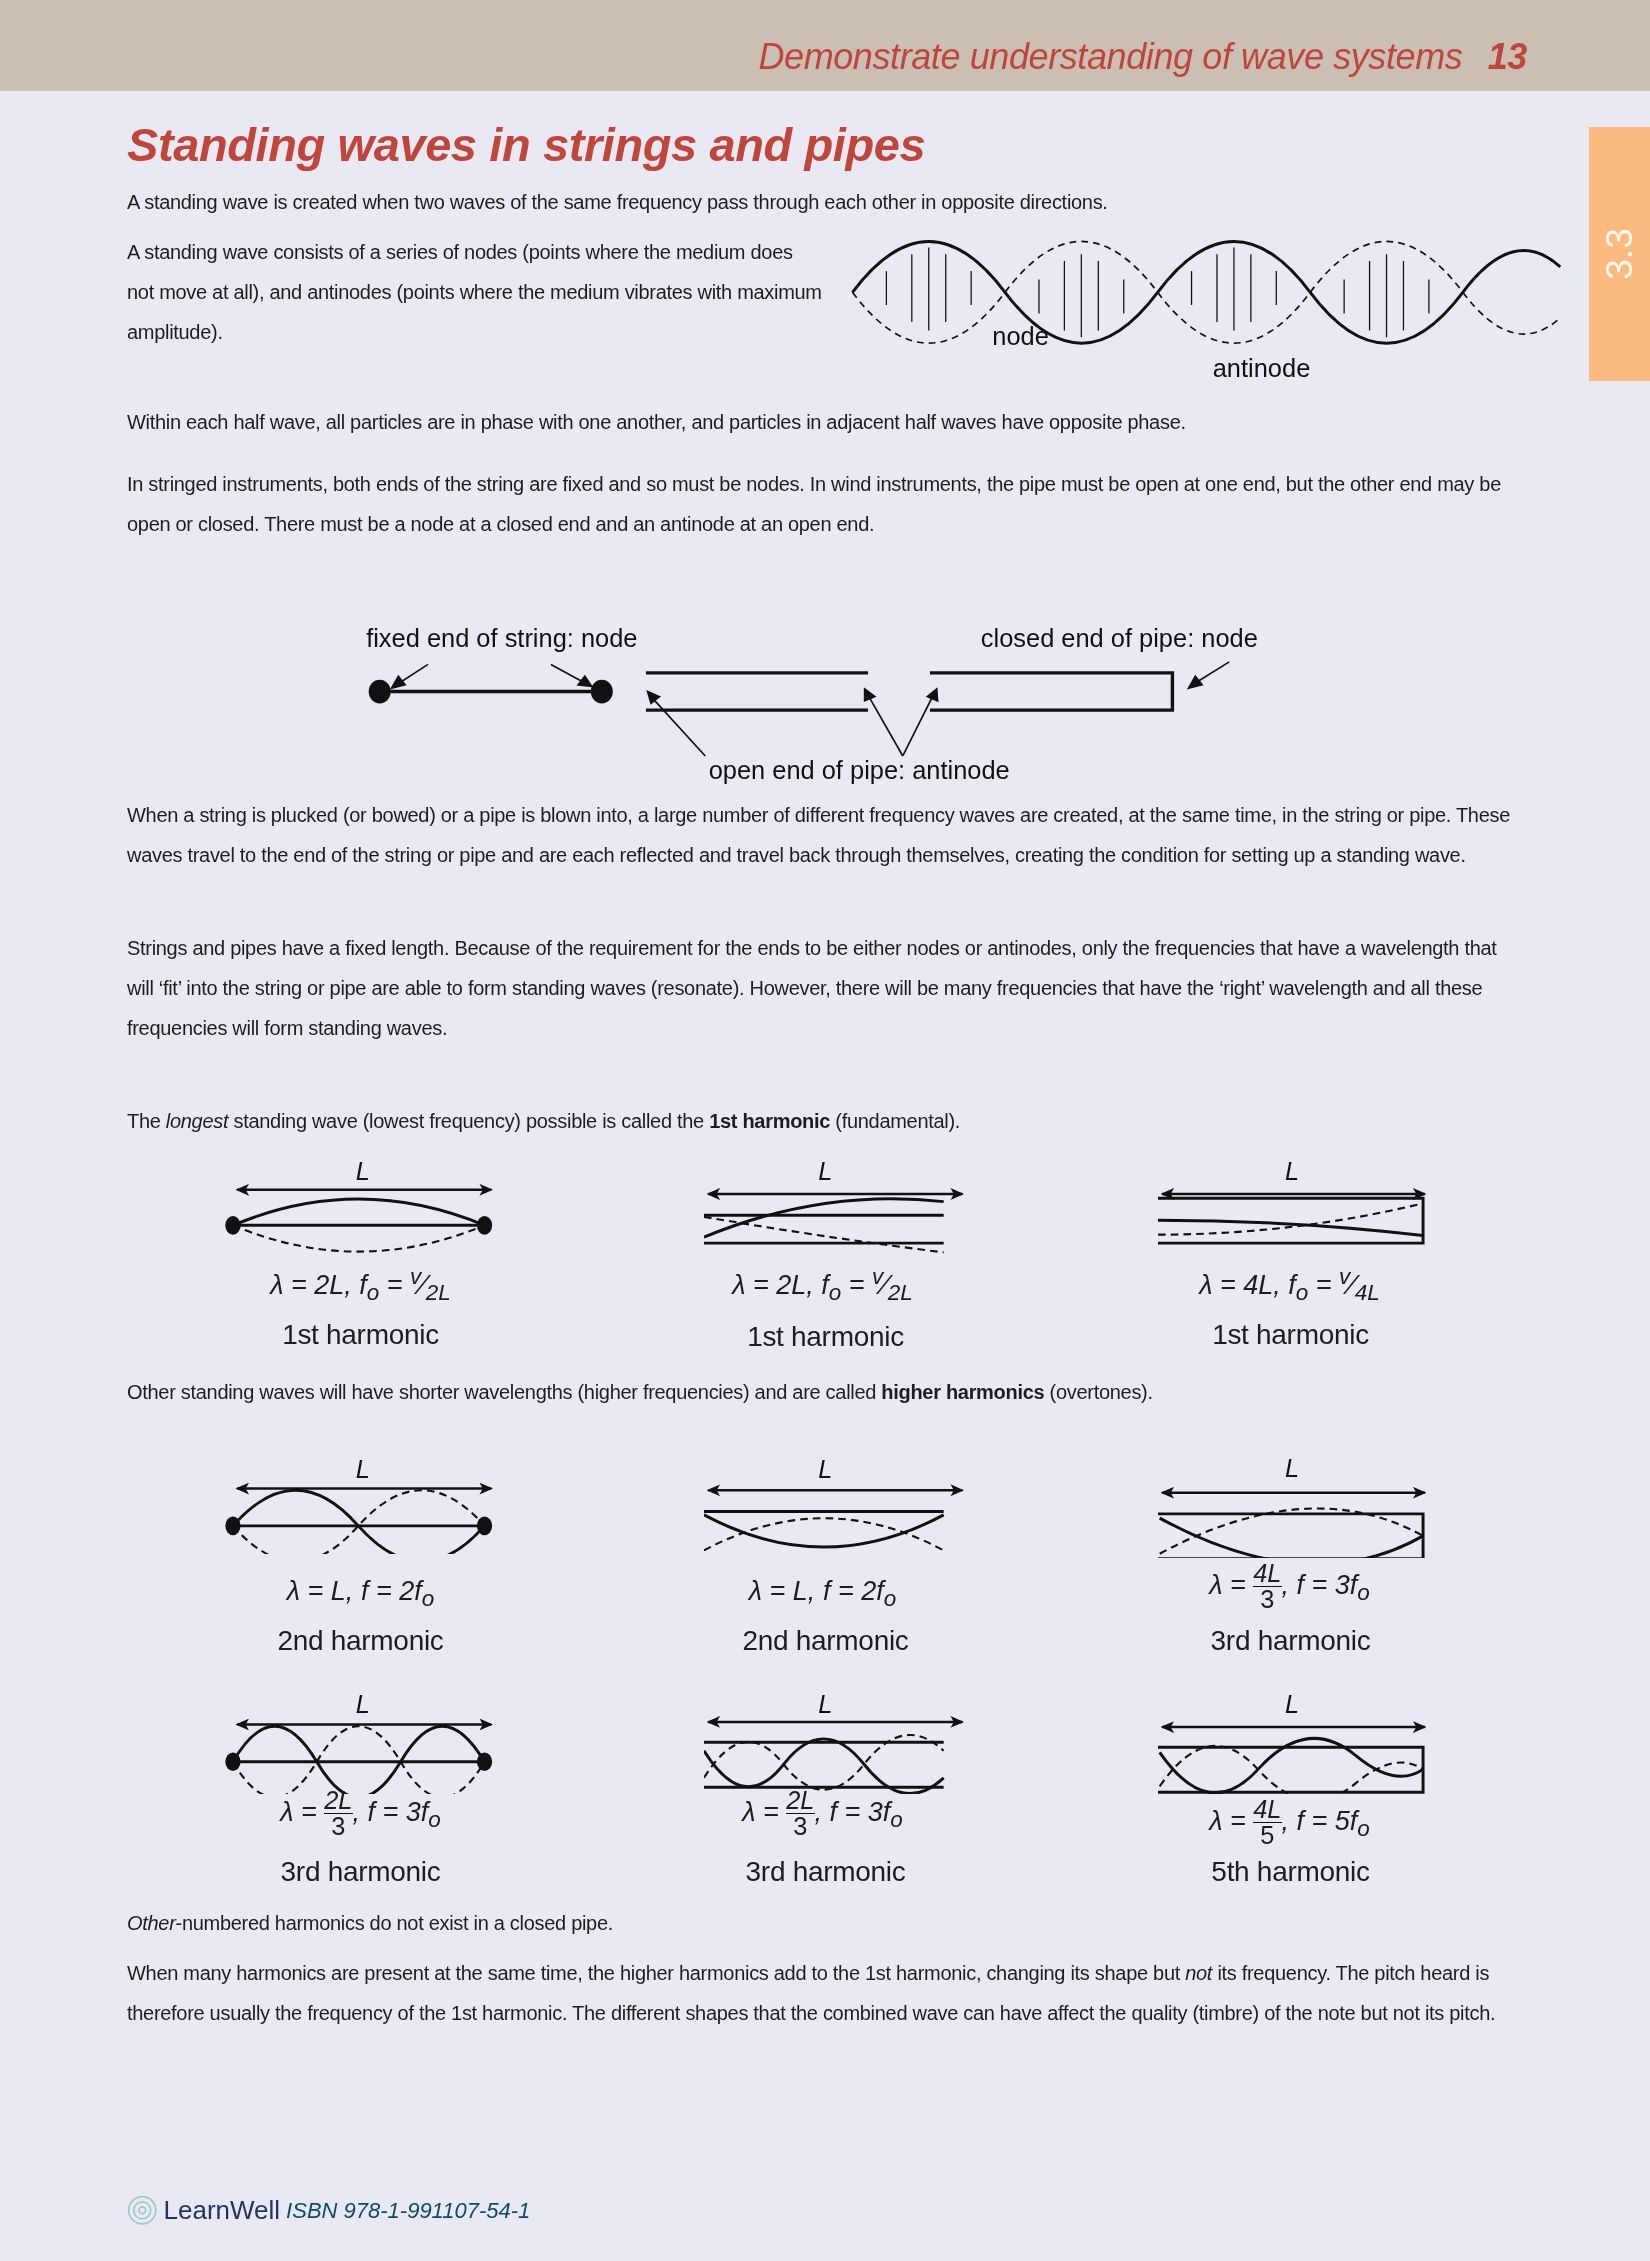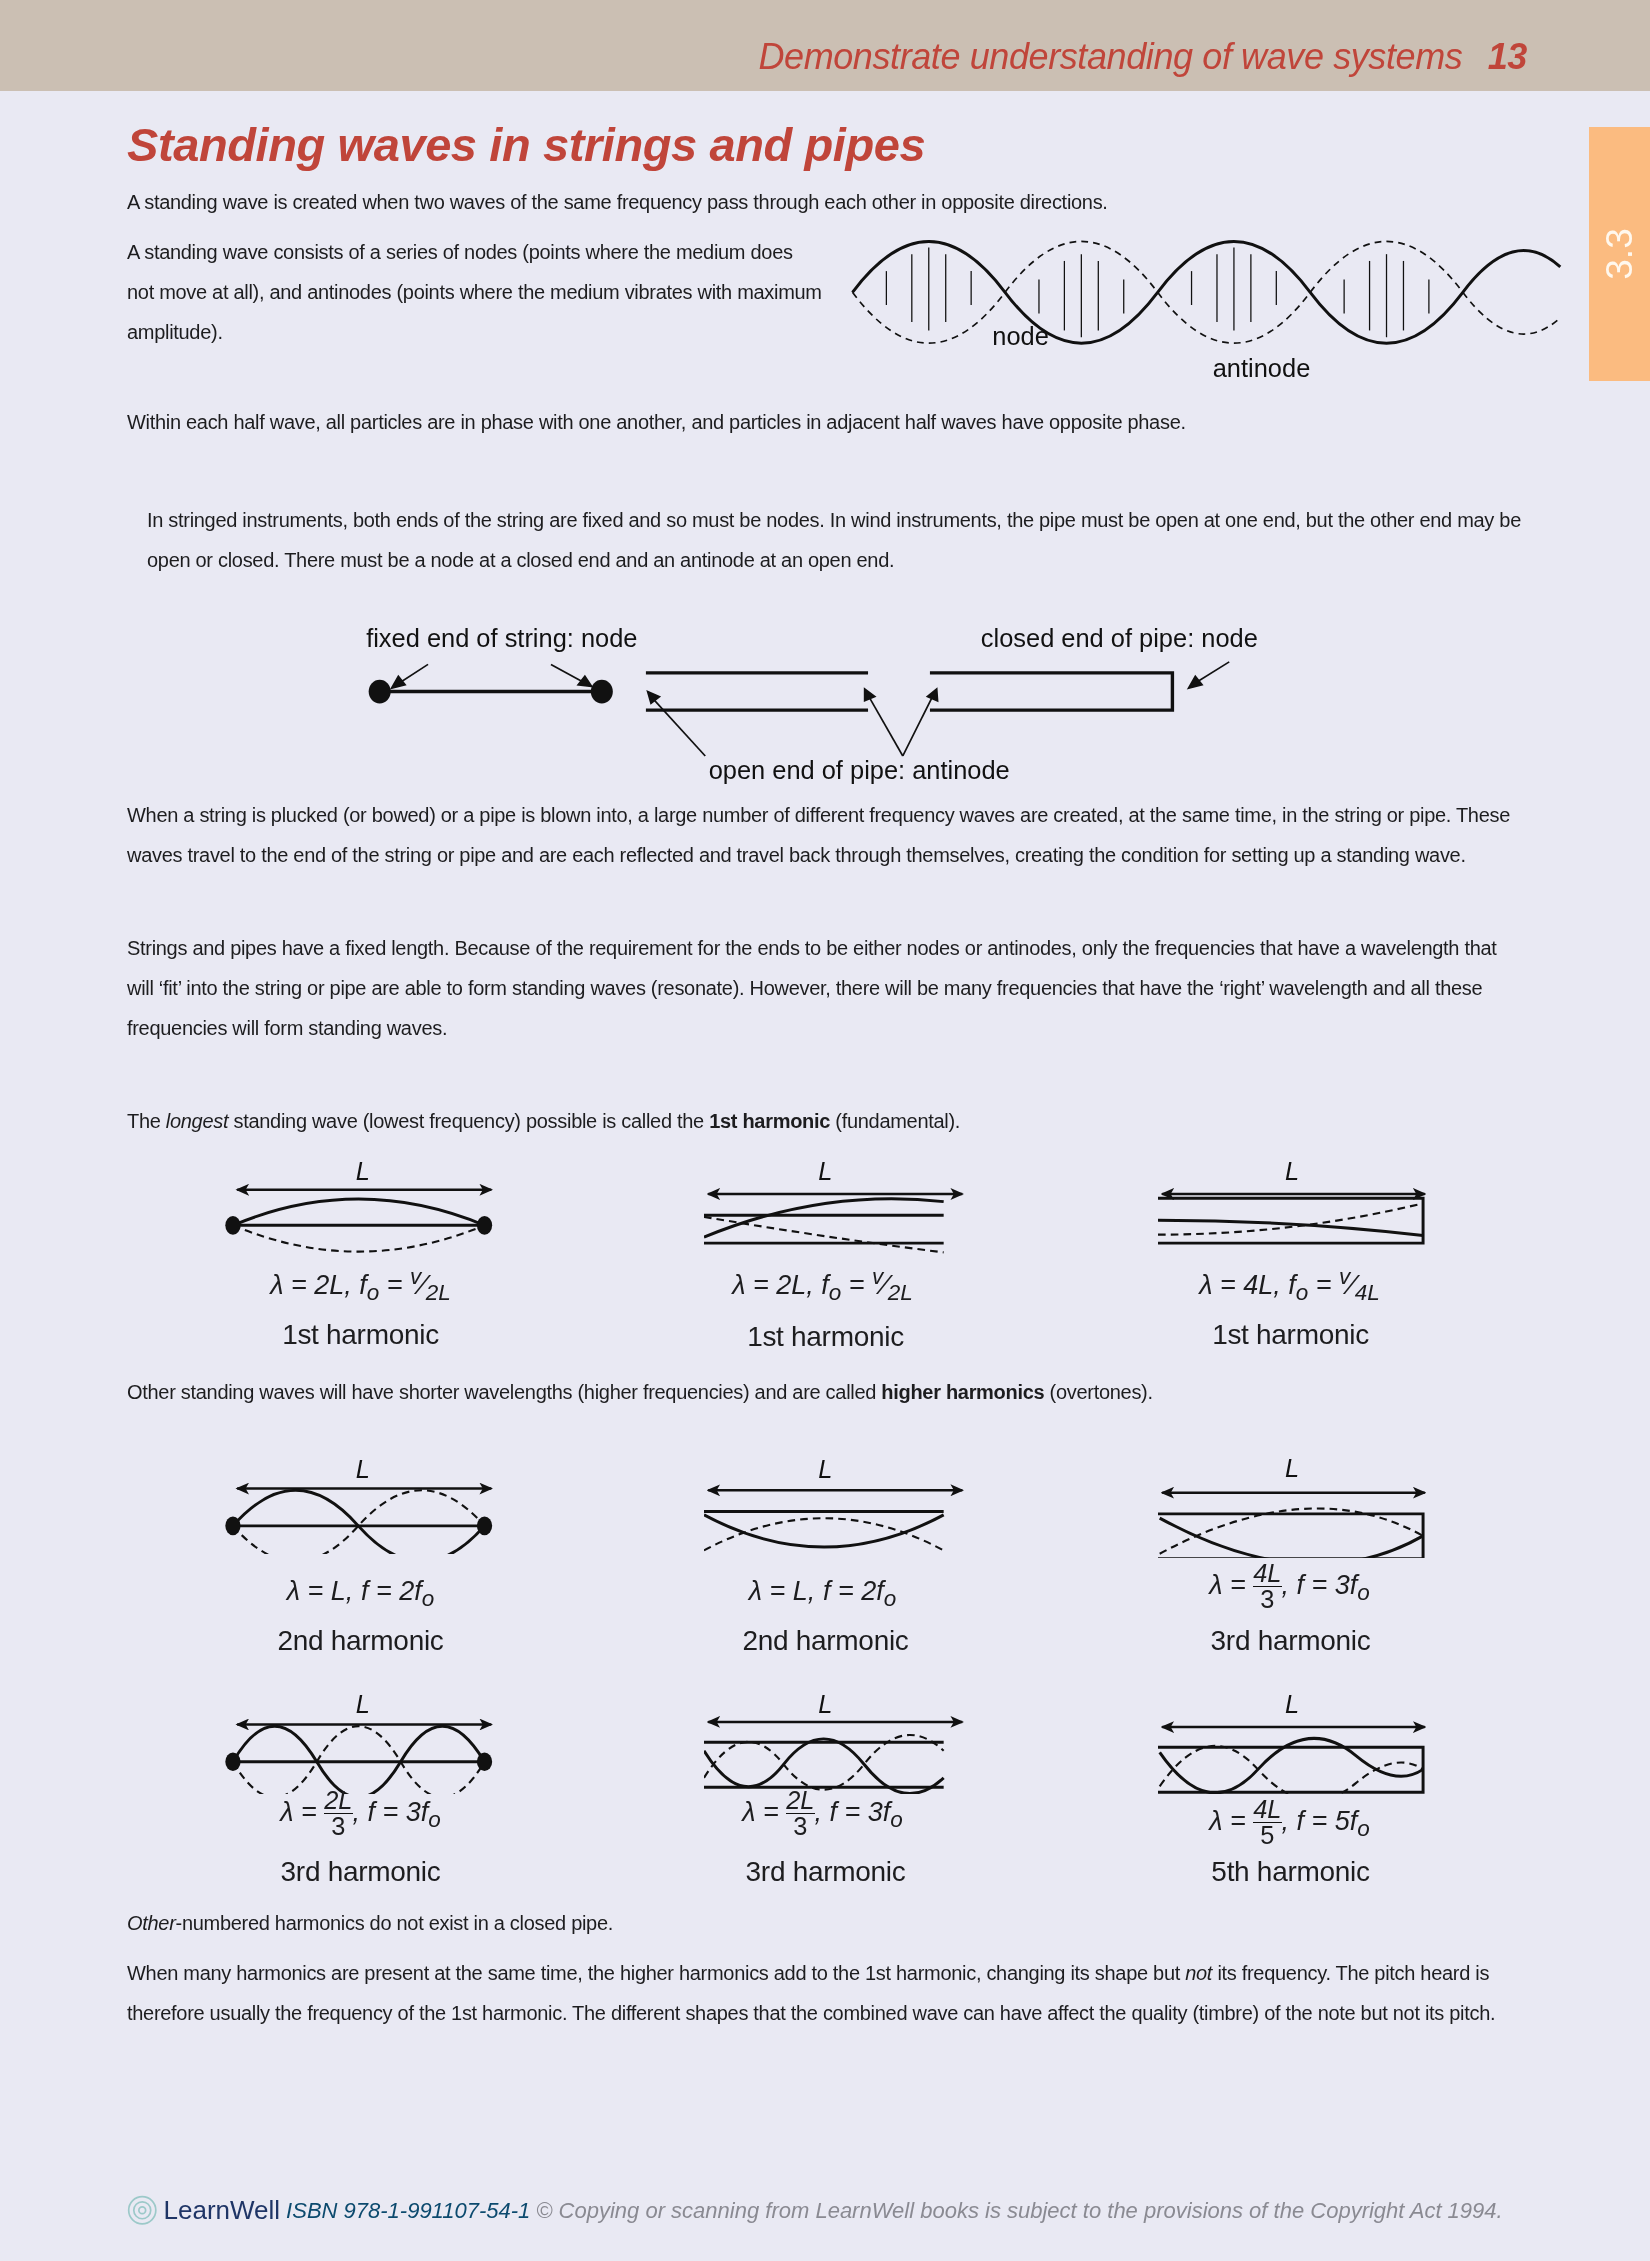--- a/index.html
+++ b/index.html
@@ -70,21 +70,21 @@
       <line x1="620" y1="28" x2="620" y2="110"></line>
       <line x1="640" y1="20" x2="640" y2="118"></line>
       <line x1="660" y1="28" x2="660" y2="110"></line>
       <line x1="690" y1="50" x2="690" y2="90"></line>
   </g>
   <text x="175" y="127" font-size="30" fill="#111">node</text>
   <text x="435" y="165" font-size="30" fill="#111">antinode</text>
 </svg>
 
 <div class="p" style="top:402px;">Within each half wave, all particles are in phase with one another, and particles in adjacent half waves have opposite phase.</div>
-<div class="p" style="top:500px;margin-left:20px;">In stringed instruments, both ends of the string are fixed and so must be nodes. In wind instruments, the pipe must be open at one end, but the other end may be open or closed. There must be a node at a closed end and an antinode at an open end.</div>
+<div class="p" style="top:464px;">In stringed instruments, both ends of the string are fixed and so must be nodes. In wind instruments, the pipe must be open at one end, but the other end may be open or closed. There must be a node at a closed end and an antinode at an open end.</div>
 
 <svg class="diag" style="left:339px; top:615px;" width="975" height="170" viewBox="0 0 1150 200">
   <text x="32" y="37" font-size="30" fill="#111">fixed end of string: node</text>
   <text x="757" y="37" font-size="30" fill="#111">closed end of pipe: node</text>
   <g>
     <line x1="48" y1="90" x2="310" y2="90" stroke="#111" stroke-width="4"></line>
     <ellipse cx="48" cy="90" rx="13" ry="14" fill="#111"></ellipse>
     <ellipse cx="310" cy="90" rx="13" ry="14" fill="#111"></ellipse>
   </g>
   <g stroke="#111" stroke-width="2" fill="#111">
@@ -237,15 +237,14 @@
 <div class="p" style="top:1953px;"><span>When many harmonics are present at the same time, the higher harmonics add to the 1st harmonic, changing its shape but </span><i>not</i><span> its frequency. The pitch heard is therefore usually the frequency of the 1st harmonic. The different shapes that the combined wave can have affect the quality (timbre) of the note but not its pitch.</span></div>
 
 <div class="footer">
   <svg width="30.5" height="30.5" viewBox="0 0 36 36">
     <circle cx="18" cy="18" r="16" fill="none" stroke="#9CC9C9" stroke-width="2"></circle>
     <circle cx="18" cy="18" r="10" fill="none" stroke="#9CC9C9" stroke-width="2"></circle>
     <circle cx="18" cy="18" r="4" fill="none" stroke="#9CC9C9" stroke-width="2"></circle>
   </svg>
   <span class="brand">LearnWell</span>
   <span class="isbn">ISBN 978-1-991107-54-1</span>
-  <span class="copy">© Copying or scanning from LearnWell books is subject to the provisions of the Copyright Act 1994.</span>
 </div>
 
 
 </body></html>

